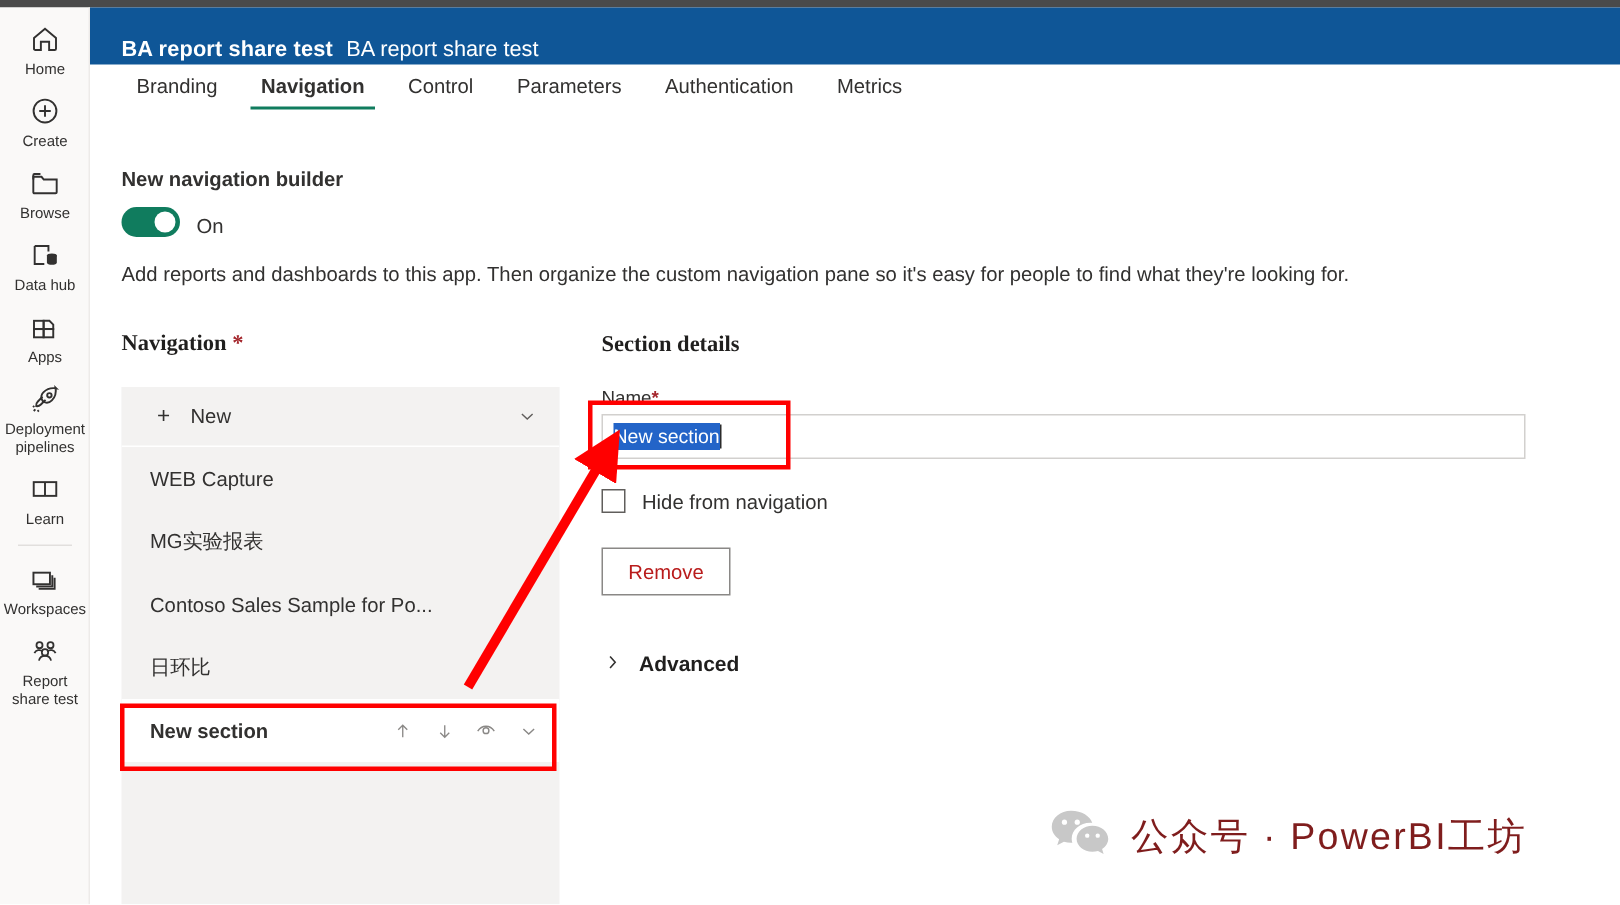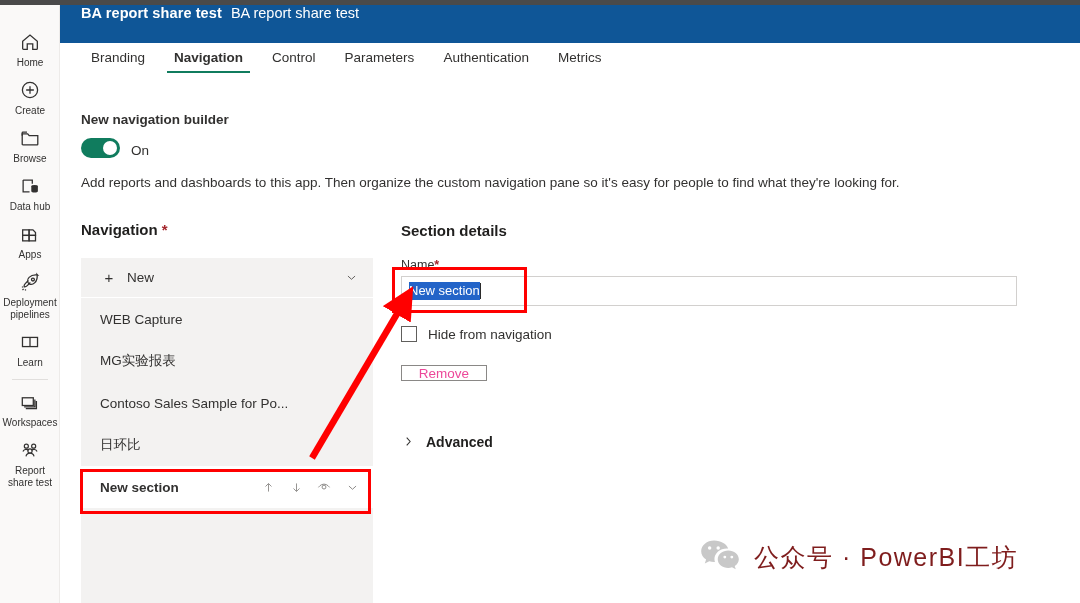--- a/index.html
+++ b/index.html
@@ -24,21 +24,21 @@
     width: 1080px; height: 5px;
     background: #4a4a4a;
   }
 
   
   .rail {
     position: absolute; top: 5px; left: 0;
     width: 60px; height: 598px;
     background: #faf9f8;
     border-right: 1px solid #edebe9;
-    padding-top: 20px;
+    padding-top: 4px;
   }
   .rail-item {
     width: 60px;
     padding: 5px 2px 4px 2px;
     display: flex; flex-direction: column;
     align-items: center; justify-content: flex-start;
     cursor: pointer;
     text-decoration: none;
   }
   .rail-icon {
@@ -60,21 +60,21 @@
     width: 36px; height: 1px;
     background: #e1dfdd;
     margin: 6px auto 5px auto;
   }
 
   
   .appheader {
     position: absolute; top: 5px; left: 60px;
     width: 1020px; height: 55px;
     background: #0f5697;
-    display: flex; 
+    display: flex; align-items: center;
     padding-left: 21px;
     color: #ffffff;
   }
   .appheader .t-bold {
     font-size: 14.5px; font-weight: bold;
     letter-spacing: .1px;
   }
   .appheader .t-reg {
     font-size: 14.5px; font-weight: normal;
     margin-left: 9px;
@@ -145,20 +145,21 @@
     font-size: 13.5px;
     color: #323130;
     white-space: nowrap;
   }
 
   
   .sec-title {
     position: absolute;
     font-size: 15px; font-weight: bold;
     color: #201f1e;
+    font-family: Liberation Serif, serif;
   }
   .sec-title.nav { left: 21px; top: 141px; }
   .sec-title.details { left: 341px; top: 142px; }
   .req-star { color: #a4262c; font-weight: bold; }
 
   
   .navpanel {
     position: absolute;
     left: 21px; top: 178px;
     width: 292px; height: 345px;
@@ -249,25 +250,25 @@
     background: #ffffff;
     flex: none;
   }
   .check-label {
     margin-left: 11px;
     font-size: 13.5px; color: #323130; text-align: center;
   }
   .remove-btn {
     position: absolute;
     left: 341px; top: 285px;
-    width: 86px; height: 16px;
+    width: 86px; height: 32px;
     border: 1px solid #8a8886;
     background: #ffffff;
     font-size: 13.5px;
-    color: #ec4899;
+    color: #b91c1c;
     display: flex; align-items: center; justify-content: center;
     cursor: pointer;
     font-family: inherit;
   }
   .advanced-row {
     position: absolute; left: 341px; top: 354px;
     display: flex; align-items: flex-start;
     cursor: pointer;
   }
   .adv-chev {

